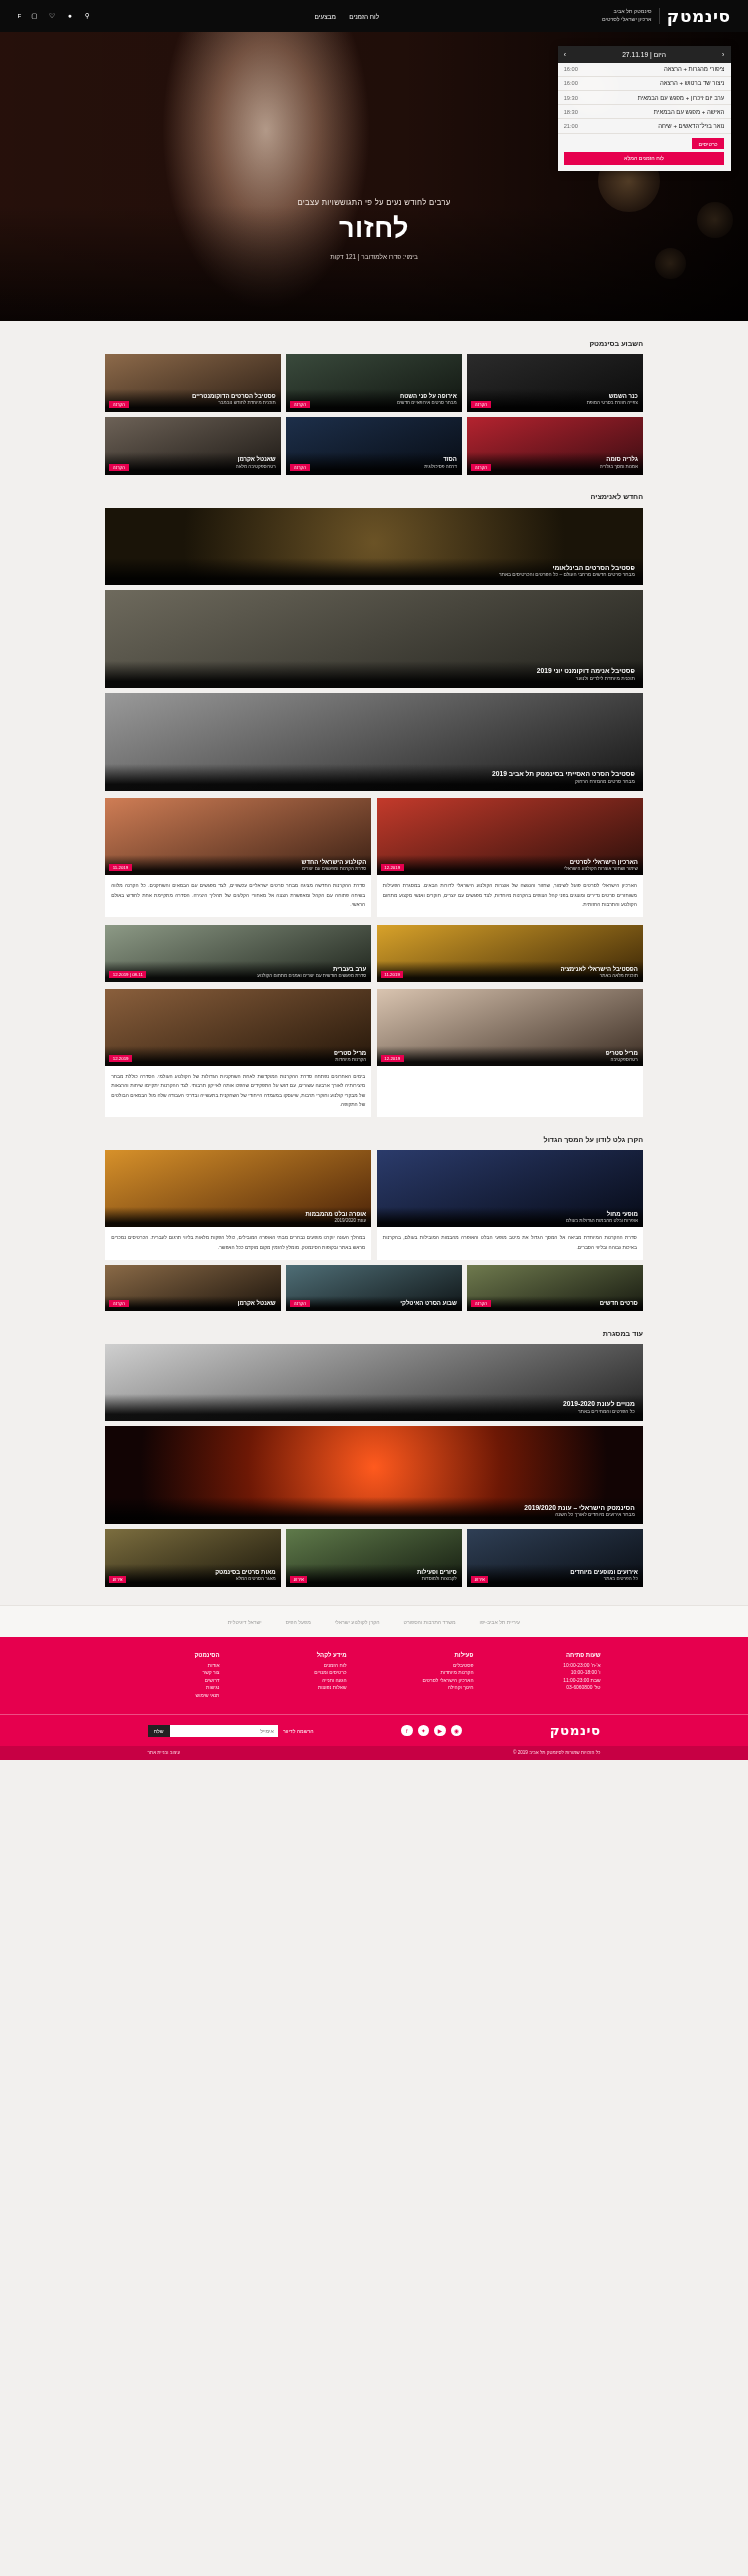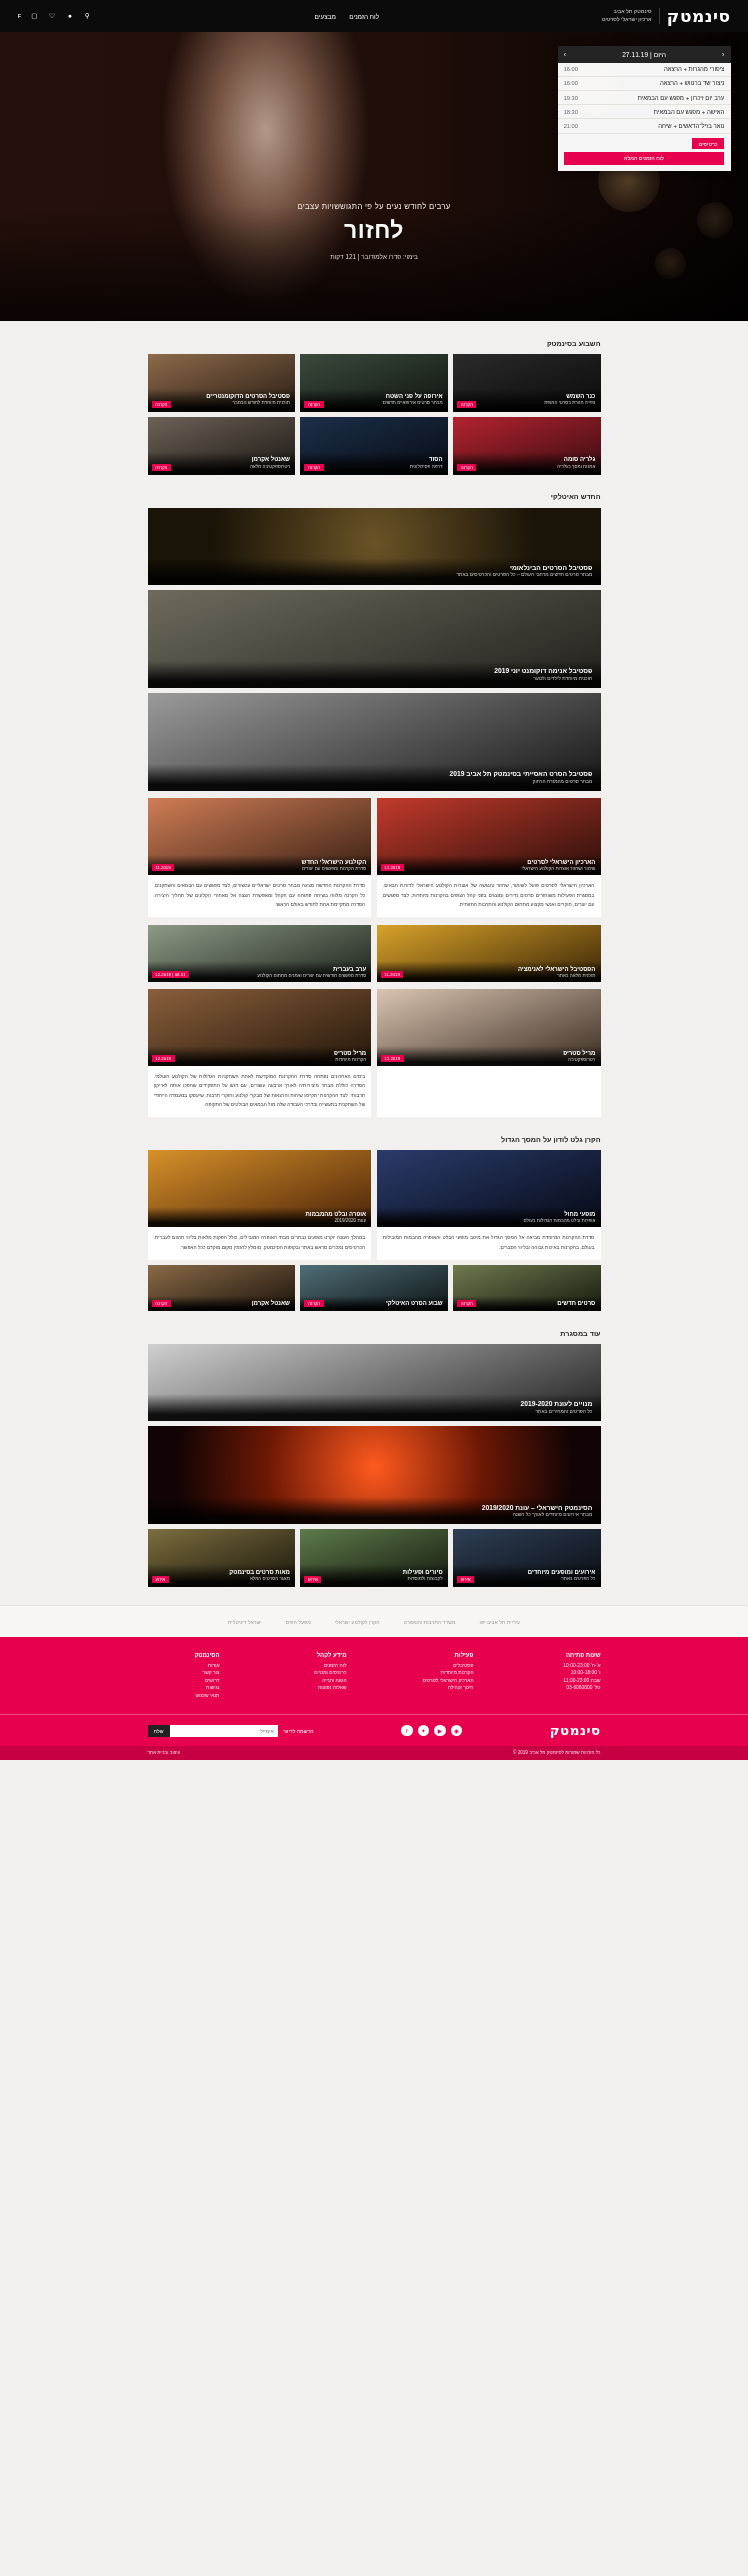--- a/index.html
+++ b/index.html
@@ -88,21 +88,21 @@
   }
   .hero-text {
     position: absolute;
     right: 0; left: 0;
     bottom: 61px;
     text-align: center;
     color: #fff;
     z-index: 5;
   }
   .hero-sub { font-size: 7.7px; letter-spacing: 0.3px; margin-bottom: 6.2px; color: #f0e6e0;}
-  .hero-title { font-size: 23px; font-weight: bold; letter-spacing: 0.5px; }
+  .hero-title { font-size: 27px; font-weight: bold; letter-spacing: 0.5px; }
   .hero-meta { font-size: 6.4px; margin-top: 9.3px; color: #ded5d0; }
 
   
   .sched {
     position: absolute;
     top: 14.4px; right: 17.5px;
     width: 173px;
     background: rgba(255,255,255,0.96);
     z-index: 20;
     box-shadow: 0 1px 7.2px rgba(0,0,0,.4);
@@ -138,21 +138,21 @@
     background:#e6004e;
     color:#fff;
     text-align:center;
     font-size: 5.4px;
     padding: 3.1px 0;
     text-decoration:none;
     margin-top: 3.1px;
   }
 
   
-  .wrap { width: 453px; margin: 0 auto; }
+  .wrap { width: 538px; margin: 0 auto; }
   .sec-title {
     font-size: 7.2px;
     font-weight: bold;
     color: #222;
     margin: 17.5px 0 6.2px;
     text-align: right;
   }
   .grid3 { display: grid; grid-template-columns: repeat(3, 1fr); gap: 5.2px; }
   .grid2 { display: grid; grid-template-columns: repeat(2, 1fr); gap: 5.2px; }
 
@@ -384,21 +384,21 @@
         <div class="ttl">שאנטל אקרמן</div>
         <div class="sub">רטרוספקטיבה מלאה</div>
       </div>
       <div class="tag">הקרנה</div>
     </div>
 
   </div>
 </div>
 
 <div class="wrap">
-  <div class="sec-title">החדש האיטלקי</div>
+  <div class="sec-title">החדש לאנימציה</div>
 
   <div class="banner" style="height:77px;background:radial-gradient(circle at 50% 45%, #6b5326 0%, #1a1408 70%);margin-bottom:5.2px;">
     <div class="cap">
       <div class="ttl">פסטיבל הסרטים הבינלאומי</div>
       <div class="sub">מבחר סרטים חדשים מרחבי העולם – כל הפרטים והכרטיסים באתר</div>
     </div>
   </div>
 
   <div class="banner" style="height:98px;background:linear-gradient(160deg,#6e6a5d,#20201b);margin-bottom:5.2px;">
     <div class="cap">

